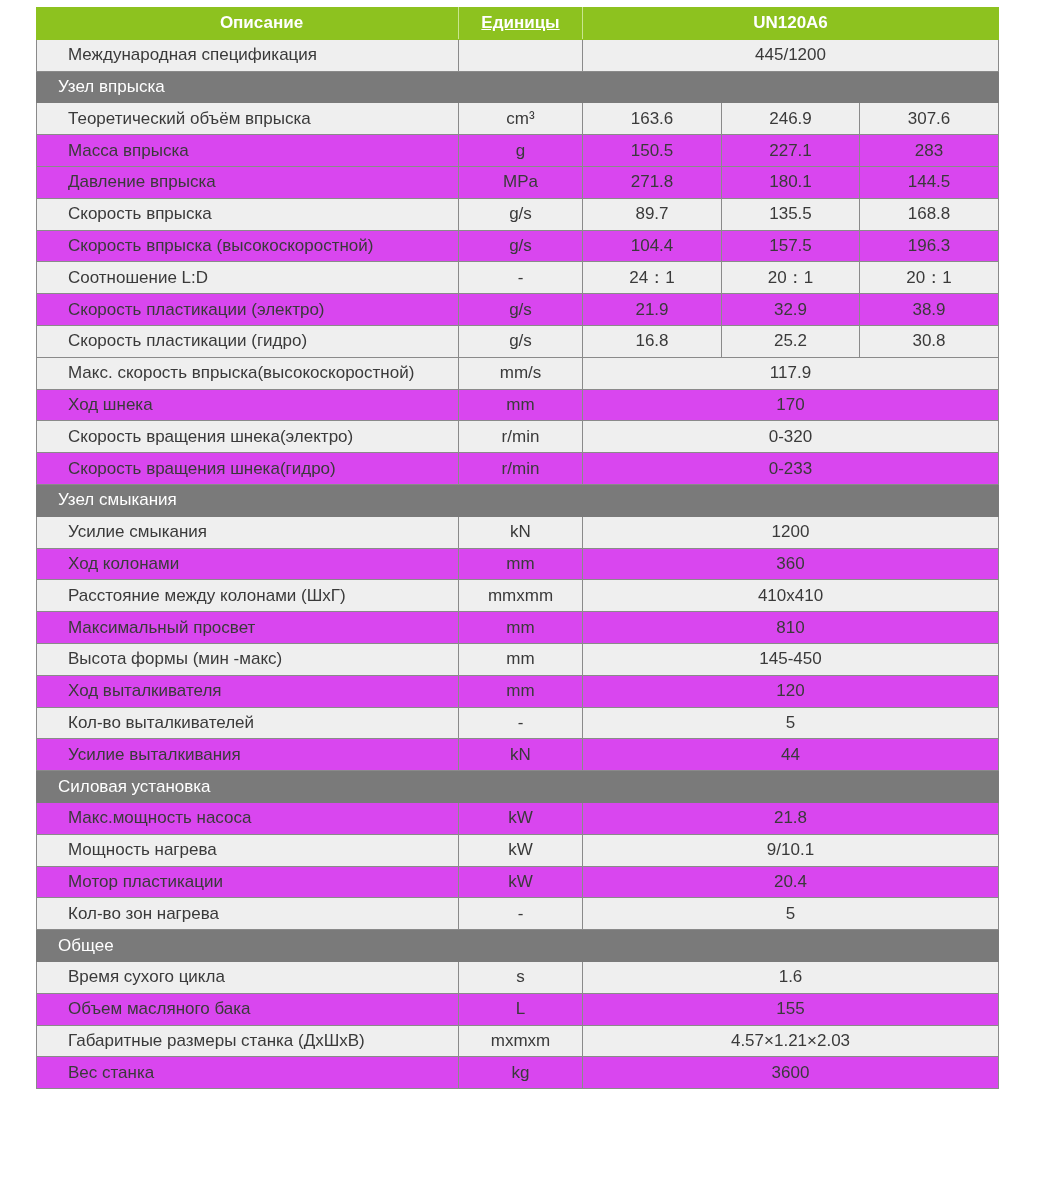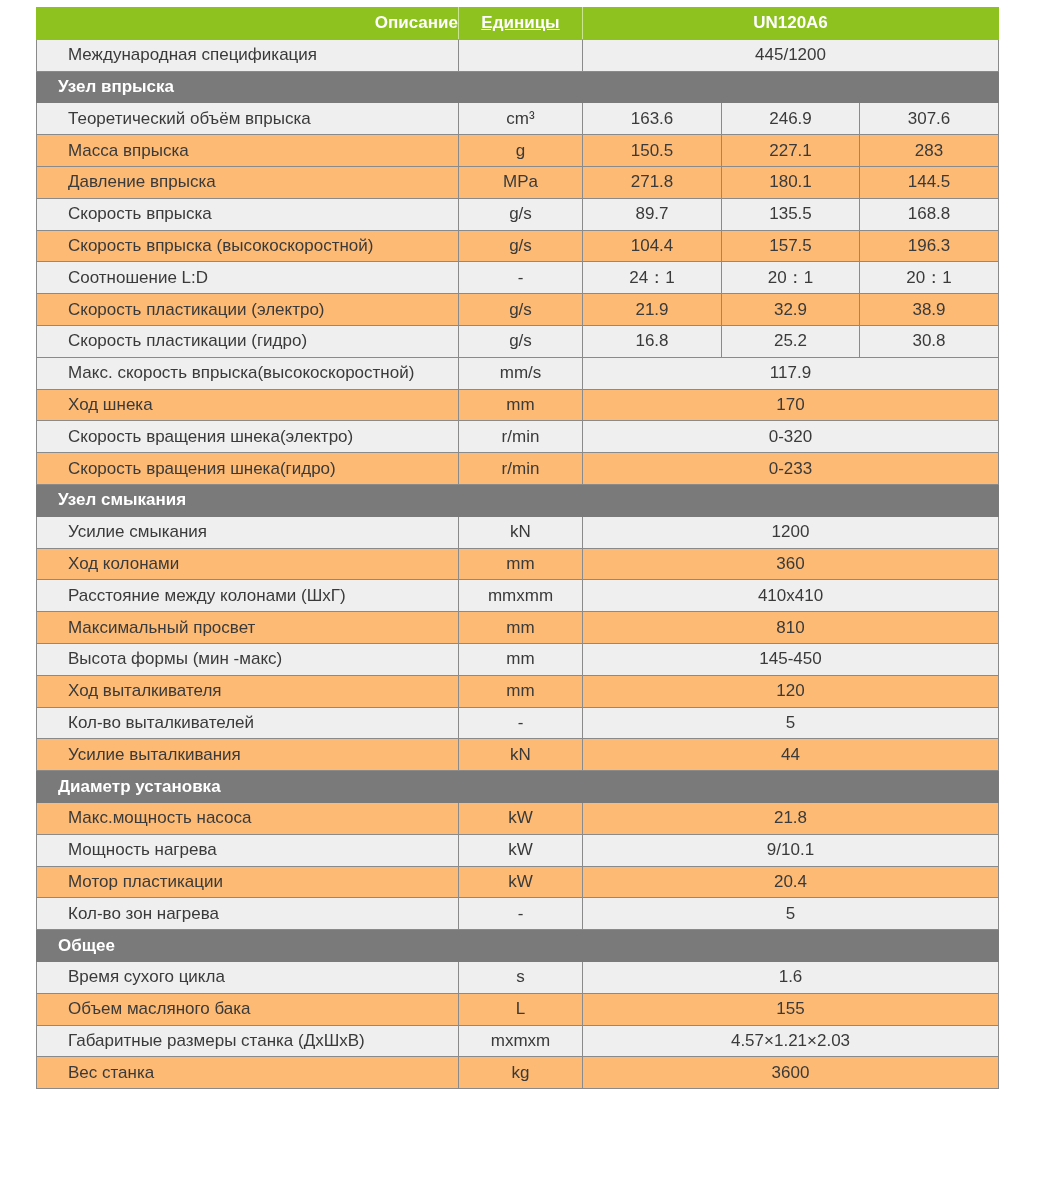--- a/index.html
+++ b/index.html
@@ -15,29 +15,29 @@
   .spec-table col.c-v2 { width: 138px; }
   .spec-table col.c-v3 { width: 139px; }
   .spec-table td, .spec-table th {
     height: 30.8px; padding: 0; border: 1px solid #8a8a8a; vertical-align: middle;
     white-space: nowrap; overflow: hidden;
   }
   .spec-table th {
     background: #8dc21f; color: #ffffff; font-weight: bold; font-size: 17px;
     border-color: #8dc21f; border-right: 1px solid #c9e58f;
   }
-  .spec-table th.h-desc { text-align: right; padding-left: 28px; }
+  .spec-table th.h-desc { text-align: center; padding-left: 28px; }
   .spec-table th.h-unit { text-align: center; text-decoration: underline; }
   .spec-table th.h-model { border-right-color: #8dc21f; margin-top: 43px; }
   .spec-table td.desc { text-align: left; padding-left: 31px; }
   .spec-table td.unit, .spec-table td.val { text-align: center; }
   .spec-table tr.shade td { background: #efefef; }
-  .spec-table tr.plain td { background: #fdba74; }
+  .spec-table tr.plain td { background: #d946ef; }
   .spec-table tr.section td {
-    background: #7a7a7a; color: #ffffff; font-weight: bold; text-align: left;
+    background: #7a7a7a; color: #ffffff; font-weight: normal; text-align: left;
     padding-left: 21px; border-color: #7a7a7a;
   }
 </style>
 </head>
 <body>
 
 <table class="spec-table">
   <colgroup>
     <col class="c-desc">
       <col class="c-unit">
@@ -174,21 +174,21 @@
         <td class="desc">Кол-во выталкивателей</td>
         <td class="unit">-</td>
         <td class="val" colspan="3">5</td>
       </tr>
       <tr class="plain">
         <td class="desc">Усилие выталкивания</td>
         <td class="unit">kN</td>
         <td class="val" colspan="3">44</td>
       </tr>
       <tr class="section">
-        <td colspan="5">Диаметр установка</td>
+        <td colspan="5">Силовая установка</td>
       </tr>
       <tr class="plain">
         <td class="desc">Макс.мощность насоса</td>
         <td class="unit">kW</td>
         <td class="val" colspan="3">21.8</td>
       </tr>
       <tr class="shade">
         <td class="desc">Мощность нагрева</td>
         <td class="unit">kW</td>
         <td class="val" colspan="3">9/10.1</td>

